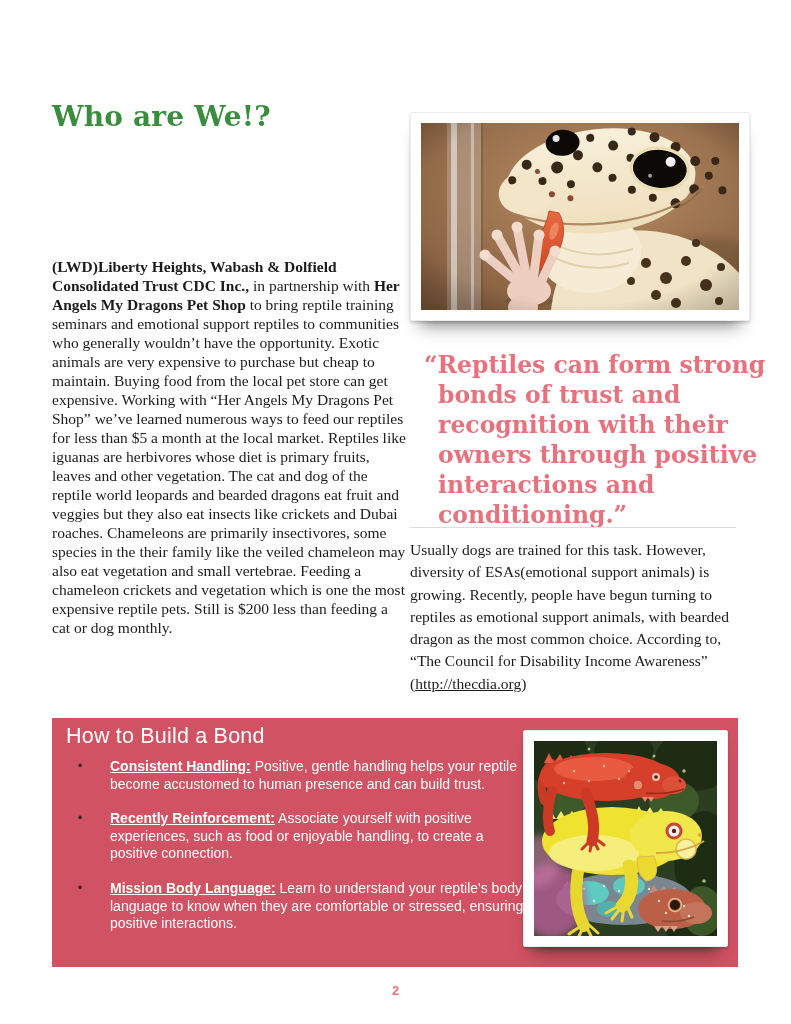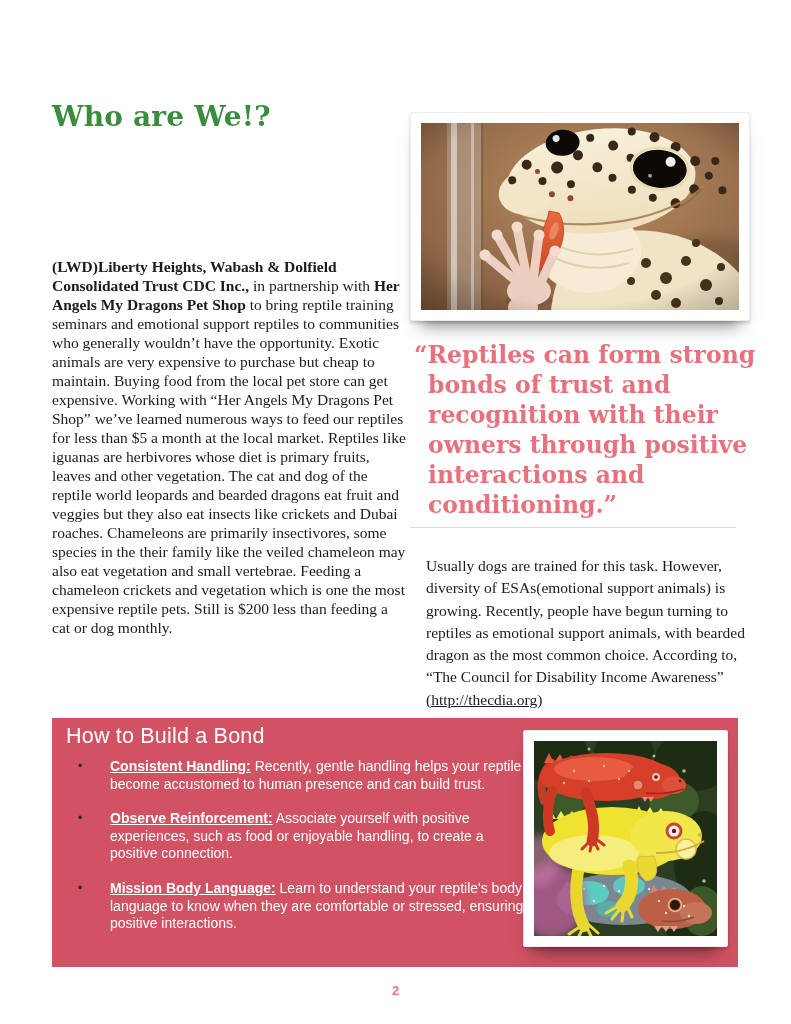--- a/index.html
+++ b/index.html
@@ -15,25 +15,25 @@
   .mission b{font-weight:700;}
   .body-text{position:absolute;left:52px;top:257px;width:357px;margin:0;
              font-family:"Liberation Serif",serif;font-size:15.5px;line-height:19px;
              color:#1b1b1d;}
   .body-text b{font-weight:700;}
   
   .polaroid{position:absolute;background:#ffffff;border:1px solid #ececec;border-radius:2px;
             box-shadow:0 2px 3px rgba(0,0,0,.16), 0 14px 16px -10px rgba(0,0,0,.5);}
   .gecko-frame{left:410px;top:112px;padding:10px;}
   .gecko-frame svg{display:block;}
-  .quote{position:absolute;left:410px;top:336px;width:336px;margin:4px;
+  .quote{position:absolute;left:410px;top:336px;width:336px;margin:14px;
          font-family:"DejaVu Serif",serif;font-weight:700;font-size:23.5px;line-height:30px;
          color:#e8717e;padding-left:14px;text-indent:-14px;}
   .divider{position:absolute;left:410px;top:527px;width:326px;height:1px;background:#dcdcdc;}
-  .esa-text{position:absolute;left:410px;top:539px;width:340px;margin:16px;
+  .esa-text{position:absolute;left:410px;top:539px;width:340px;margin:0;
             font-family:"Liberation Serif",serif;font-size:15.5px;line-height:22.3px;color:#1b1b1d;}
   .esa-text a{color:#1b1b1d;text-decoration:underline;cursor:pointer;}
   
   .bond-box{position:absolute;left:52px;top:718px;width:686px;height:249px;background:#d15263;}
   .bond-title{position:absolute;left:14px;top:6px;margin:0;color:#ffffff;font-weight:400;
               font-size:21.5px;letter-spacing:.2px;font-family:"Liberation Sans",sans-serif;}
   .bond-list{position:absolute;left:0;top:40px;width:478px;margin:0;padding:0;list-style:none;}
   .bond-list li{position:relative;padding-left:58px;margin-bottom:17px;color:#ffffff;
                 font-size:14px;line-height:17.6px;}
   .bond-list li .dot{position:absolute;left:26px;top:0;color:#241f2b;font-size:12px;}
@@ -168,22 +168,22 @@
 
   <p class="quote">“Reptiles can form strong bonds of trust and recognition with their owners through positive interactions and conditioning.”</p>
 
   <div class="divider"></div>
 
   <p class="esa-text"><span>Usually dogs are trained for this task. However, diversity of ESAs(emotional support animals) is growing. Recently, people have begun turning to reptiles as emotional support animals, with bearded dragon as the most common choice. According to, “The Council for Disability Income Awareness” (</span><a>http://thecdia.org</a><span>)</span></p>
 
   <div class="bond-box">
     <h2 class="bond-title">How to Build a Bond</h2>
     <ul class="bond-list">
-      <li><span class="dot">•</span><b>Consistent Handling:</b><span> Recently, gentle handling helps your reptile become accustomed to human presence and can build trust.</span></li>
-      <li><span class="dot">•</span><b>Observe Reinforcement:</b><span> Associate yourself with positive experiences, such as food or enjoyable handling, to create a positive connection.</span></li>
+      <li><span class="dot">•</span><b>Consistent Handling:</b><span> Positive, gentle handling helps your reptile become accustomed to human presence and can build trust.</span></li>
+      <li><span class="dot">•</span><b>Recently Reinforcement:</b><span> Associate yourself with positive experiences, such as food or enjoyable handling, to create a positive connection.</span></li>
       <li><span class="dot">•</span><b>Mission Body Language:</b><span> Learn to understand your reptile's body language to know when they are comfortable or stressed, ensuring positive interactions.</span></li>
     </ul>
 
     <div class="polaroid iguana-frame">
       <svg width="183" height="195" viewBox="0 0 183 195">
         <defs>
             <filter id="iblur">
               <feGaussianBlur stdDeviation="4"></feGaussianBlur>
             </filter>
           </defs>

